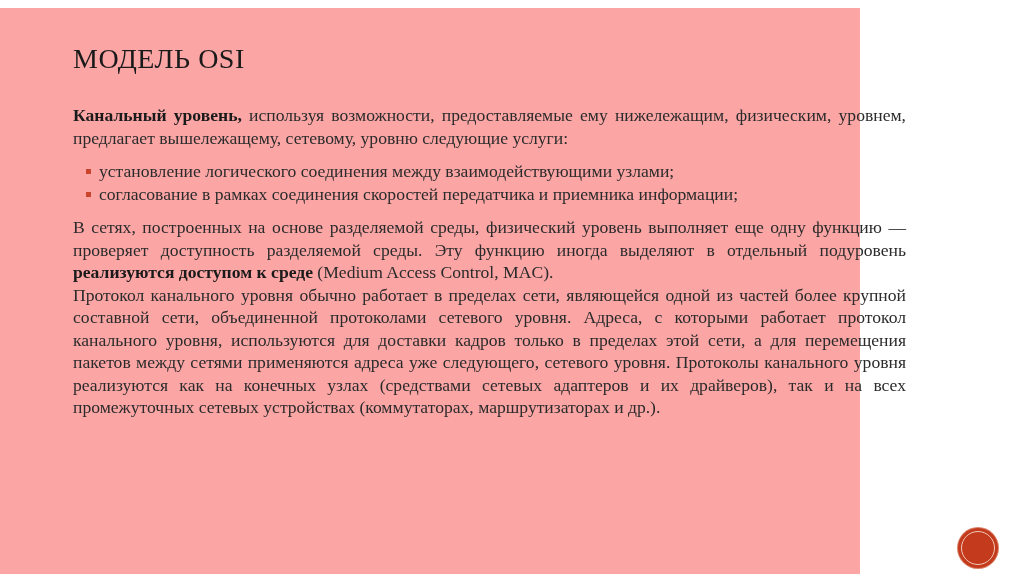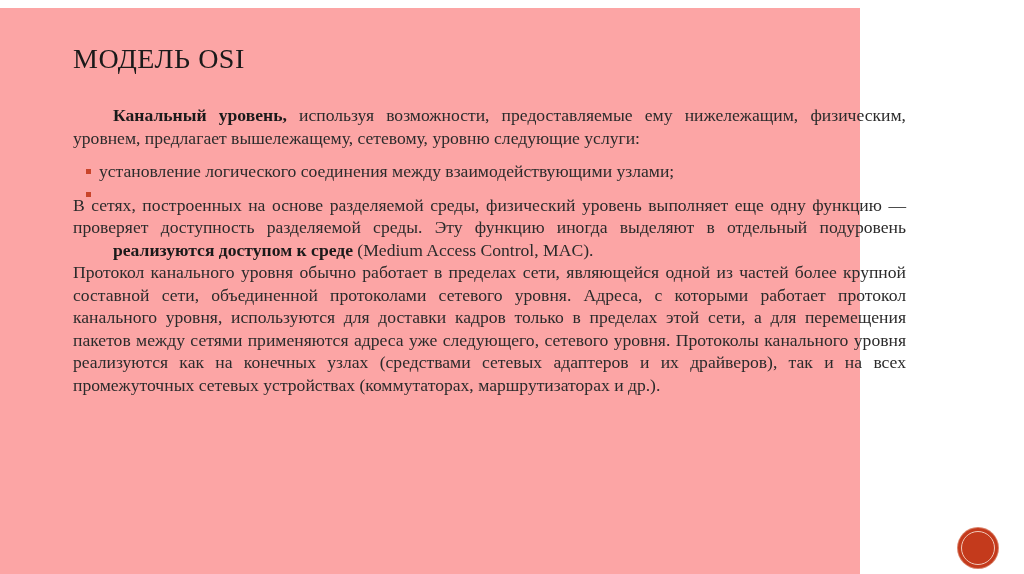--- a/index.html
+++ b/index.html
@@ -40,21 +40,21 @@
       width: 833px;
       font-size: 17.6px;
       line-height: 22.5px;
       color: #2b2b2b;
     }
     .para {
       margin: 0;
       text-align: justify;
       text-align-last: left;
     }
-    .para b { font-weight: bold; color: #1a1a1a; margin-left: 40px; }
+    .para b { font-weight: bold; color: #1a1a1a; }
     .bullets {
       list-style: none;
       margin: 11px;
       padding: 0;
     }
     .bullets li {
       position: relative;
       padding-left: 15px;
       margin: 0;
     }
@@ -94,20 +94,21 @@
   <div class="content">
     <p class="para"><b>Канальный уровень,</b><span> используя возможности, предоставляемые ему нижележащим, физическим, уровнем, предлагает вышележащему, сетевому, уровню следующие услуги:</span></p>
 
     <ul class="bullets">
       <li>
         <span class="bullet-mark"></span>
         <span>установление логического соединения между взаимодействующими узлами;</span>
       </li>
       <li>
         <span class="bullet-mark"></span>
+        <span>согласование в рамках соединения скоростей передатчика и приемника информации;</span>
       </li>
     </ul>
 
     <p class="para"><span>В сетях, построенных на основе разделяемой среды, физический уровень выполняет еще одну функцию — проверяет доступность разделяемой среды. Эту функцию иногда выделяют в отдельный подуровень </span><b>реализуются доступом к среде</b><span> (Medium Access Control, MAC).</span></p>
 
     <p class="para">Протокол канального уровня обычно работает в пределах сети, являющейся одной из частей более крупной составной сети, объединенной протоколами сетевого уровня. Адреса, с которыми работает протокол канального уровня, используются для доставки кадров только в пределах этой сети, а для перемещения пакетов между сетями применяются адреса уже следующего, сетевого уровня. Протоколы канального уровня реализуются как на конечных узлах (средствами сетевых адаптеров и их драйверов), так и на всех промежуточных сетевых устройствах (коммутаторах, маршрутизаторах и др.).</p>
   </div>
 
   <div class="nav-circle">
     <span class="inner-ring"></span>

